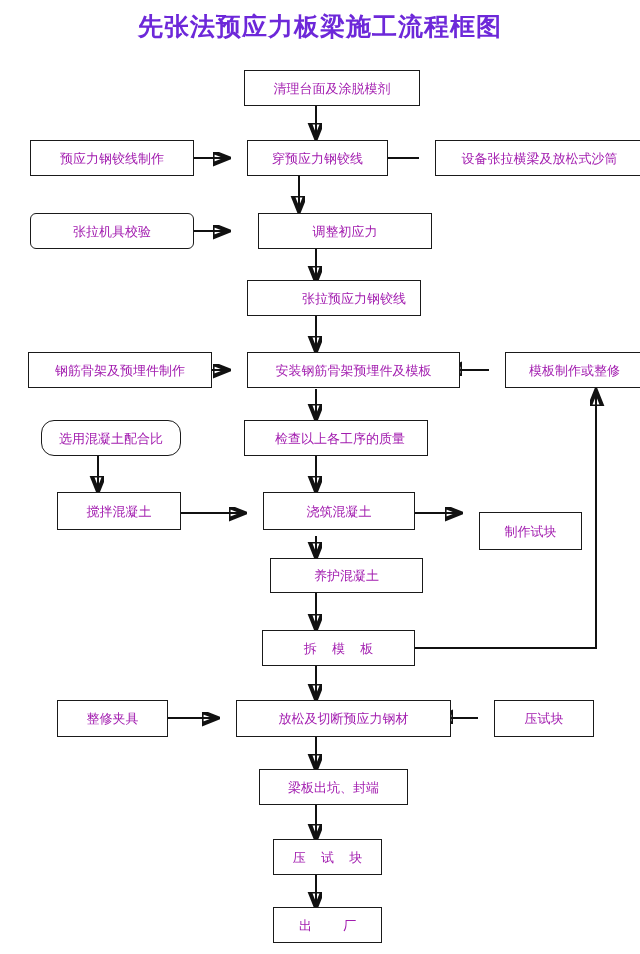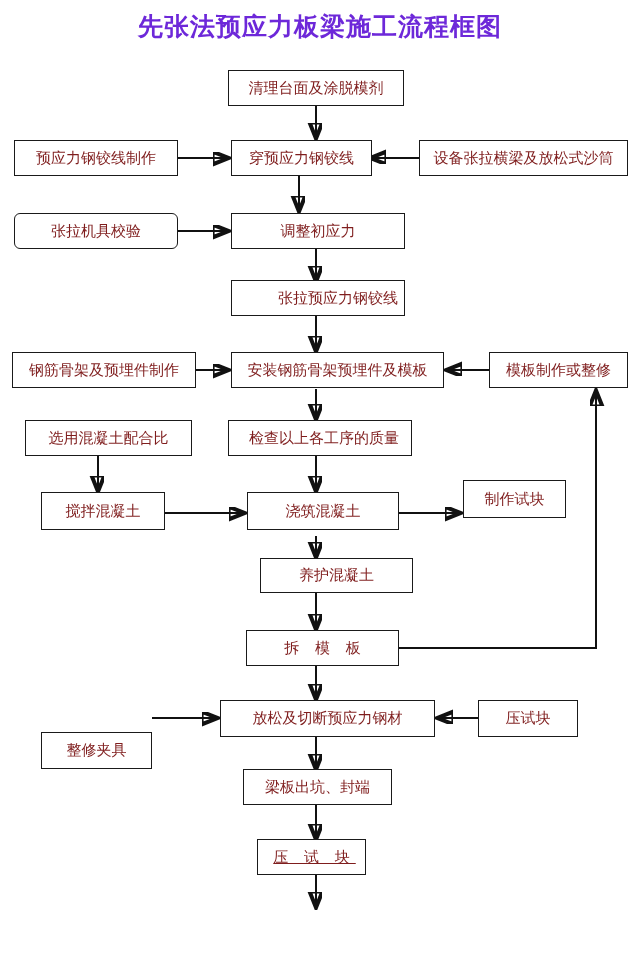--- a/index.html
+++ b/index.html
@@ -27,28 +27,29 @@
     font-weight: bold;
     letter-spacing: 1px;
     color: #6d28d9;
     font-family: "Liberation Serif", "DejaVu Serif", serif;
   }
   .node {
     position: absolute;
     box-sizing: border-box;
     border: 1.6px solid #1a1a1a;
     background: #ffffff;
-    color: #7f1d1d;
+    color: #a21caf;
     display: flex;
     align-items: center;
     justify-content: center;
-    font-size: 15px;
+    font-size: 13px;
     line-height: 1;
     white-space: nowrap;
     font-family: "Liberation Serif", "DejaVu Serif", serif;
+    margin-left: 16px;
   }
   .node.sp { letter-spacing: 6px; text-indent: 6px; }
   .node.sp2 { letter-spacing: 14px; text-indent: 14px; }
   svg#wires {
     position: absolute;
     left: 0;
     top: 0;
     width: 640px;
     height: 954px;
     pointer-events: none;
@@ -123,48 +124,49 @@
   <div class="node" style="left:228px; top:70px; width:176px; height:36px;">清理台面及涂脱模剂</div>
 
   <div class="node" style="left:14px; top:140px; width:164px; height:36px;">预应力钢铰线制作</div>
 
   <div class="node" style="left:231px; top:140px; width:141px; height:36px;">穿预应力钢铰线</div>
 
   <div class="node" style="left:419px; top:140px; width:209px; height:36px;">设备张拉横梁及放松式沙筒</div>
 
   <div class="node" style="left:14px; top:213px; width:164px; height:36px;border-radius:6px;">张拉机具校验</div>
 
-  <div class="node" style="left:231px; top:213px; width:174px; height:36px;">调整初应力</div>
+  <div class="node" style="left:242px; top:213px; width:174px; height:36px;">调整初应力</div>
 
   <div class="node" style="left:231px; top:280px; width:174px; height:36px;padding-left:40px;">张拉预应力钢铰线</div>
 
   <div class="node" style="left:12px; top:352px; width:184px; height:36px;">钢筋骨架及预埋件制作</div>
 
   <div class="node" style="left:231px; top:352px; width:213px; height:36px;">安装钢筋骨架预埋件及模板</div>
 
   <div class="node" style="left:489px; top:352px; width:139px; height:36px;">模板制作或整修</div>
 
-  <div class="node" style="left:25px; top:420px; width:167px; height:36px;">选用混凝土配合比</div>
+  <div class="node" style="left:25px; top:420px; width:140px; height:36px;border-radius:13px;">选用混凝土配合比</div>
 
   <div class="node" style="left:228px; top:420px; width:184px; height:36px;padding-left:8px;">检查以上各工序的质量</div>
 
   <div class="node" style="left:41px; top:492px; width:124px; height:38px;">搅拌混凝土</div>
 
   <div class="node" style="left:247px; top:492px; width:152px; height:38px;">浇筑混凝土</div>
 
-  <div class="node" style="left:463px; top:480px; width:103px; height:38px;">制作试块</div>
+  <div class="node" style="left:463px; top:512px; width:103px; height:38px;">制作试块</div>
 
-  <div class="node" style="left:260px; top:558px; width:153px; height:35px;">养护混凝土</div>
+  <div class="node" style="left:254px; top:558px; width:153px; height:35px;">养护混凝土</div>
 
   <div class="node sp" style="left:246px; top:630px; width:153px; height:36px;text-align:center;">拆 模 板</div>
 
-  <div class="node" style="left:41px; top:732px; width:111px; height:37px;">整修夹具</div>
+  <div class="node" style="left:41px; top:700px; width:111px; height:37px;">整修夹具</div>
 
   <div class="node" style="left:220px; top:700px; width:215px; height:37px;">放松及切断预应力钢材</div>
 
   <div class="node" style="left:478px; top:700px; width:100px; height:37px;">压试块</div>
 
   <div class="node" style="left:243px; top:769px; width:149px; height:36px;">梁板出坑、封端</div>
 
-  <div class="node sp" style="left:257px; top:839px; width:109px; height:36px;text-decoration:underline;">压 试 块</div>
+  <div class="node sp" style="left:257px; top:839px; width:109px; height:36px;">压 试 块</div>
 
+  <div class="node sp2" style="left:257px; top:907px; width:109px; height:36px;">出    厂</div>
 
 </div>
 
 </body></html>

